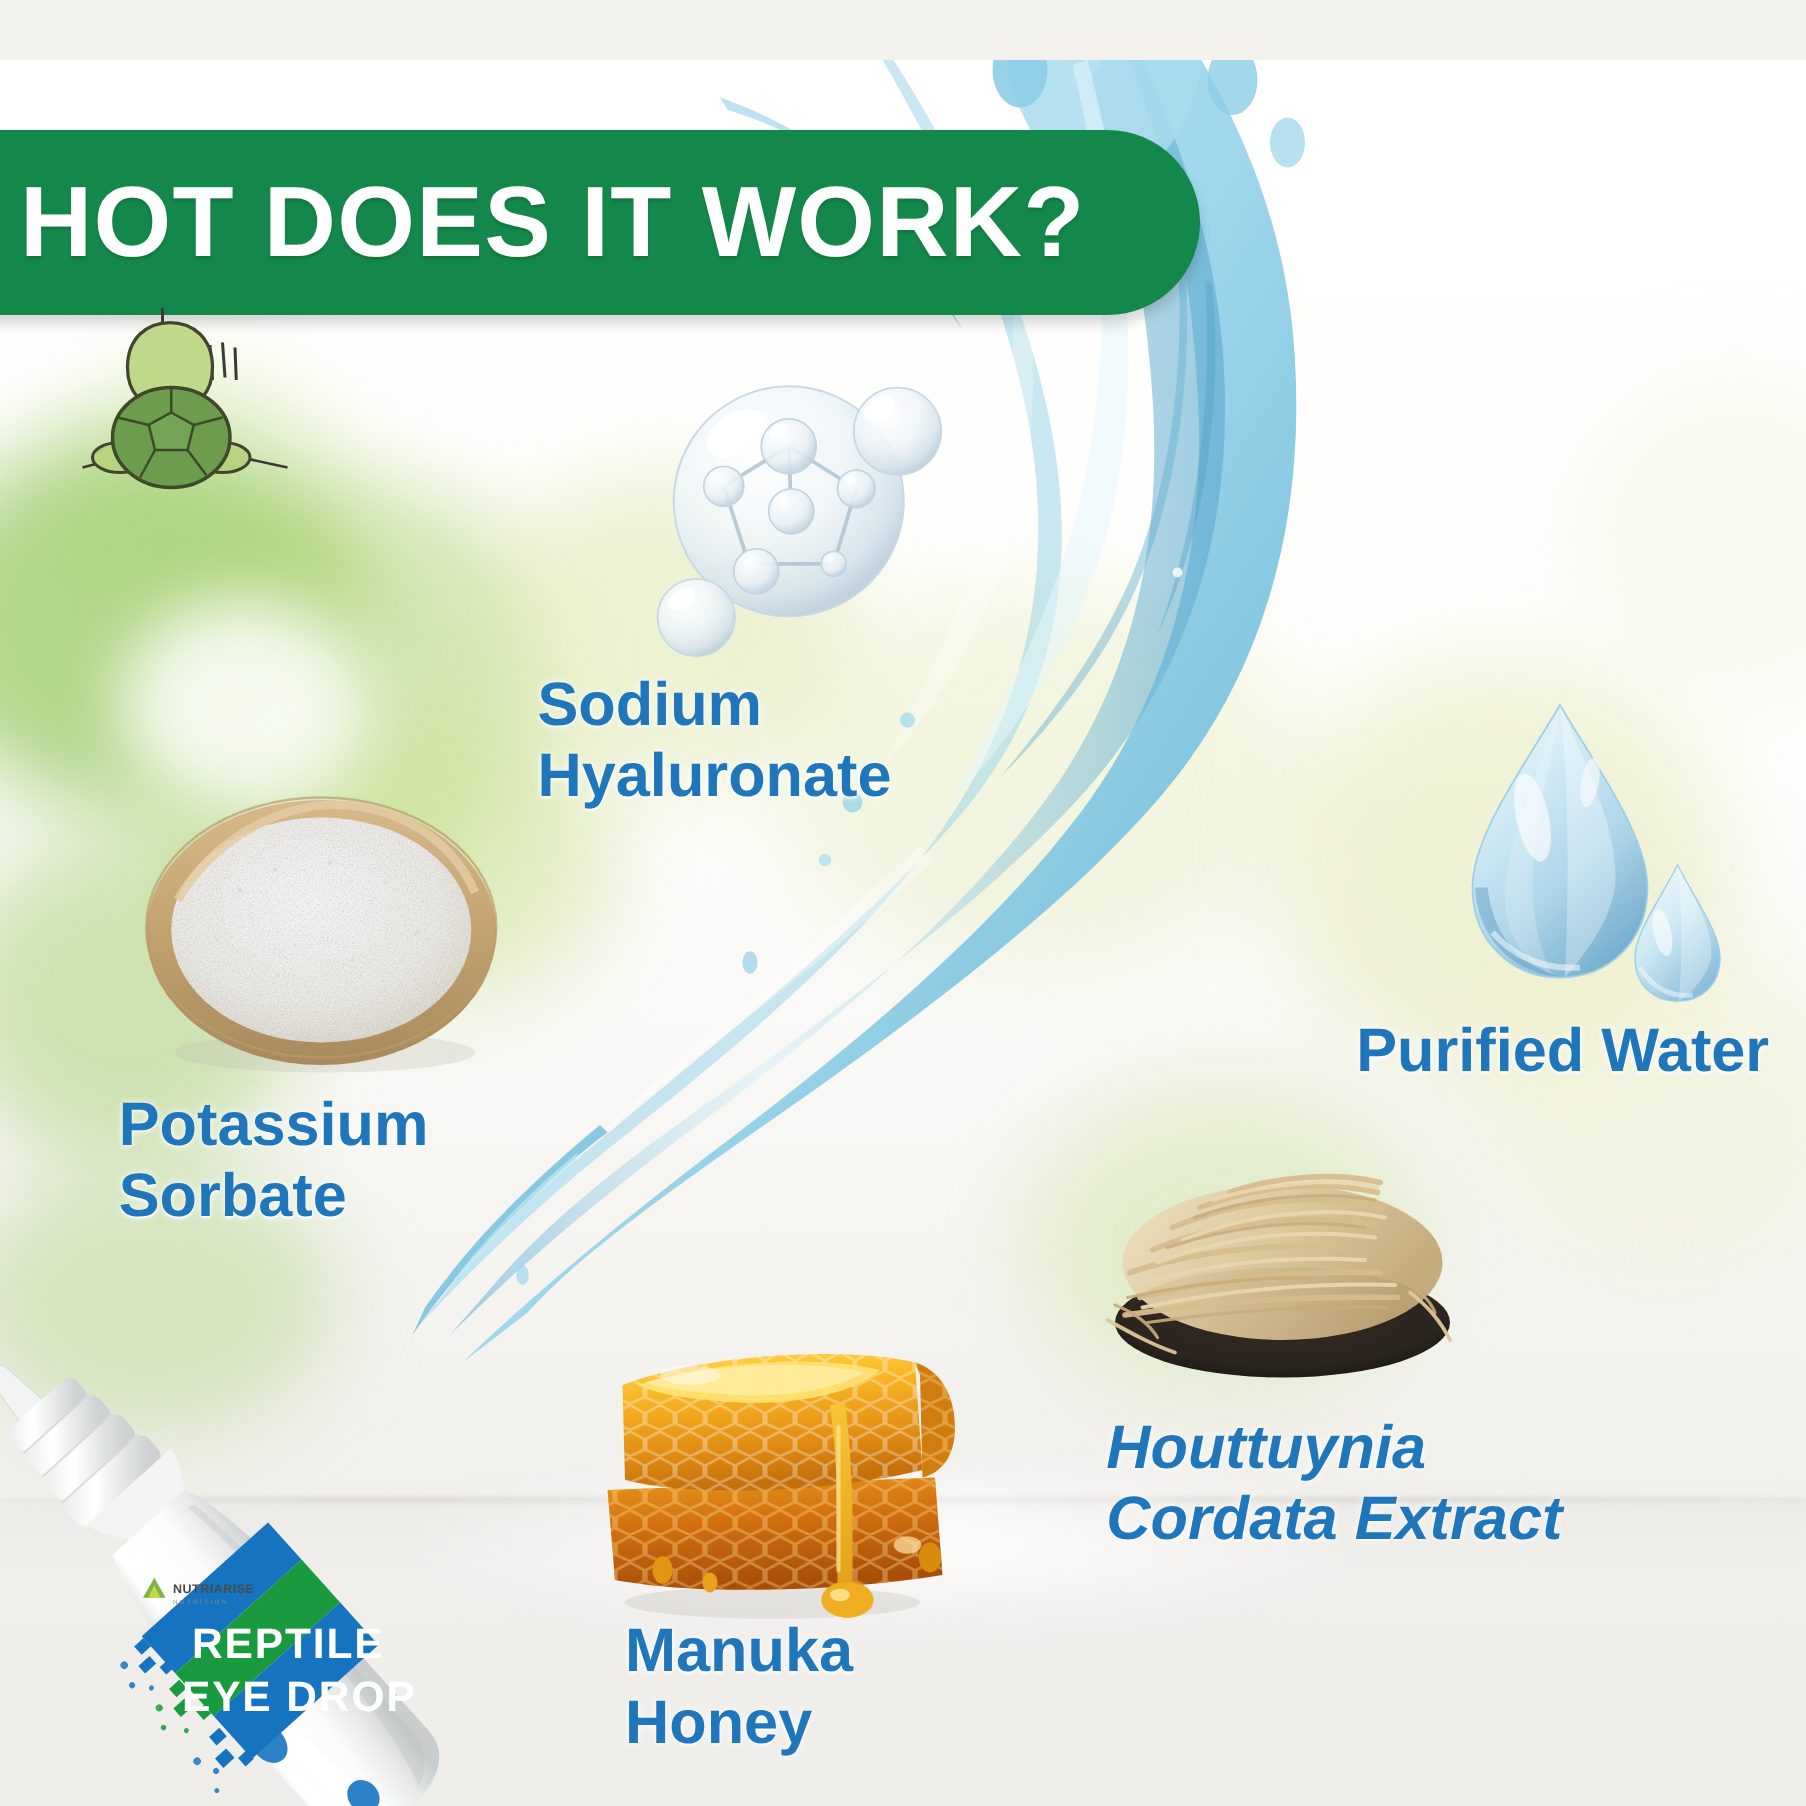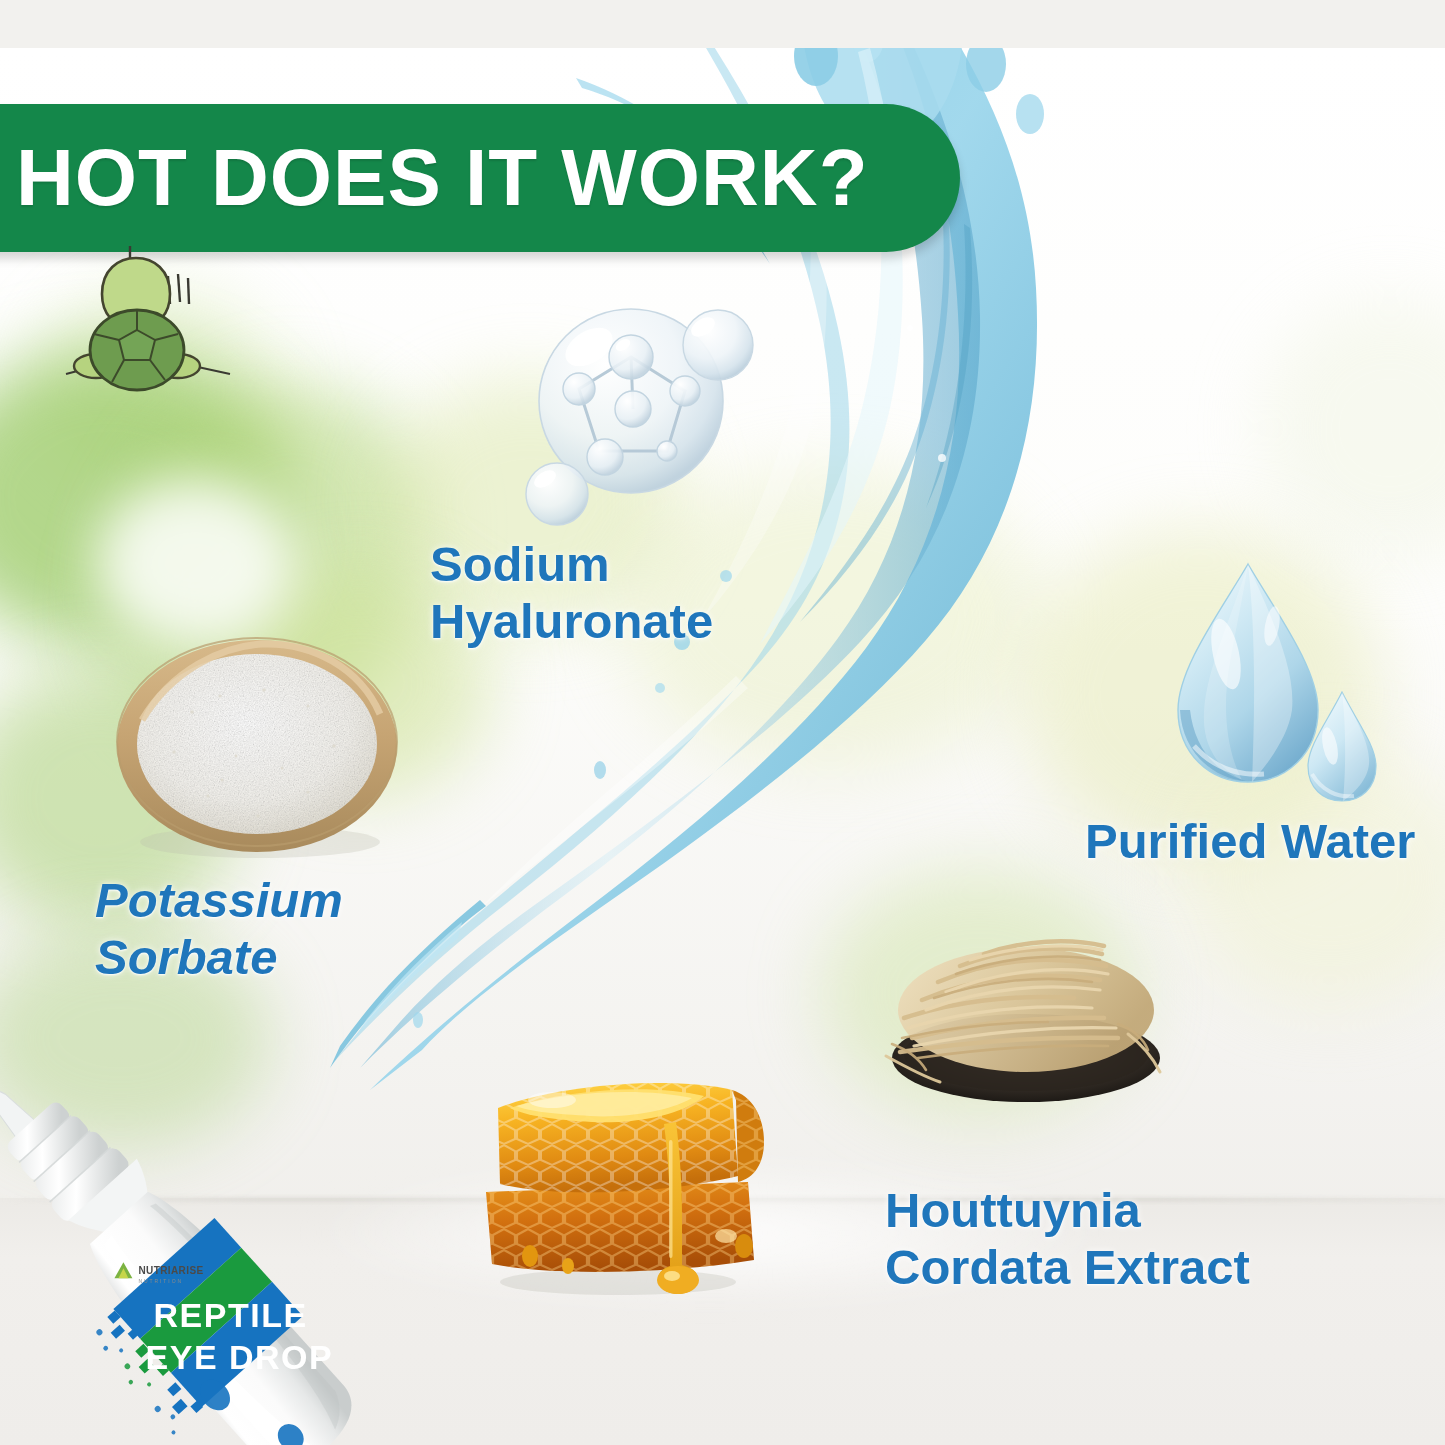--- a/index.html
+++ b/index.html
@@ -77,23 +77,23 @@
   .label{
     position:absolute; z-index:45;
     color:#1f76bb;
     font-weight:bold;
     text-align:left;
     line-height:1.16;
     text-shadow:0 1px 2px rgba(255,255,255,.95), 0 0 7px rgba(255,255,255,.85);
     white-space:pre-line;
   }
   .lbl-sh{ left:430px; top:488px; width:380px; font-size:49px; }
-  .lbl-ps{ left:95px; top:824px; width:390px; font-size:49px;font-style:italic; }
+  .lbl-ps{ left:95px; top:824px; width:390px; font-size:49px; }
   .lbl-pw{ left:1085px; top:765px; width:370px; font-size:49px; }
-  .lbl-hc{ left:885px; top:1134px; width:400px; font-size:49px; }
+  .lbl-hc{ left:885px; top:1082px; width:400px; font-size:49px;font-style:italic; }
   .lbl-mh{ left:500px; top:1245px; width:260px; font-size:49px; }
 
   
   .node{ position:absolute; z-index:30; }
 
   
   .turtle{ left:58px; top:198px; width:180px; height:160px; z-index:42; }
 
   
   .molecule{ left:505px; top:243px; width:270px; height:245px; z-index:35;}
@@ -601,14 +601,16 @@
 Hyaluronate</div>
 
   <div class="label lbl-ps">Potassium
 Sorbate</div>
 
   <div class="label lbl-pw">Purified Water</div>
 
   <div class="label lbl-hc">Houttuynia
 Cordata Extract</div>
 
+  <div class="label lbl-mh">Manuka
+Honey</div>
 
 </div>
 
 </body></html>

